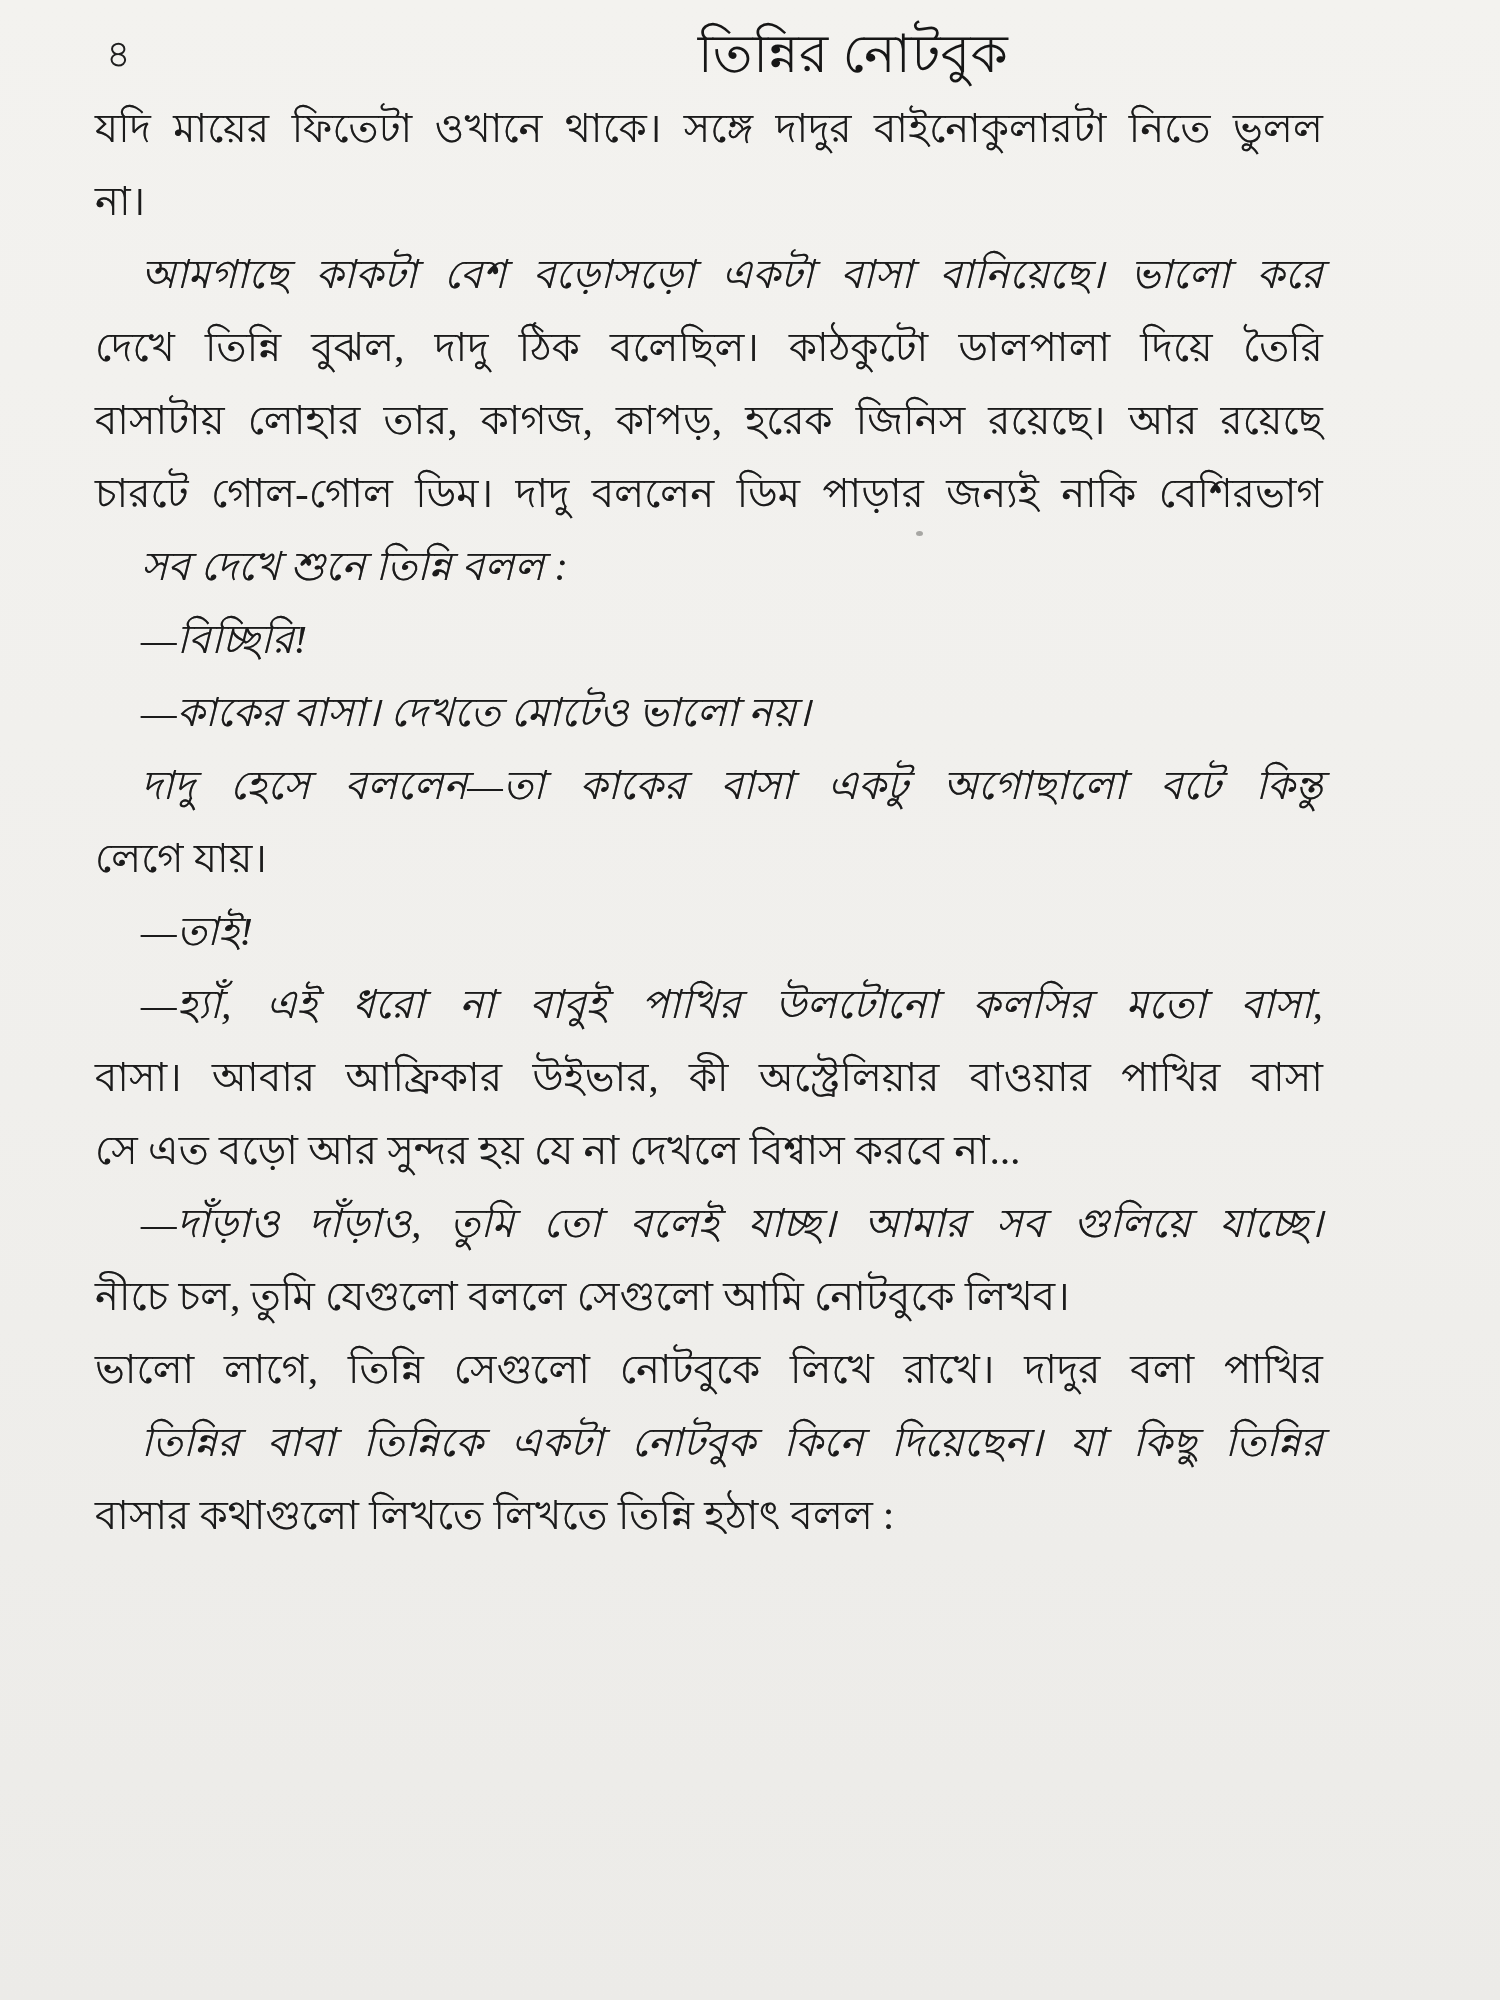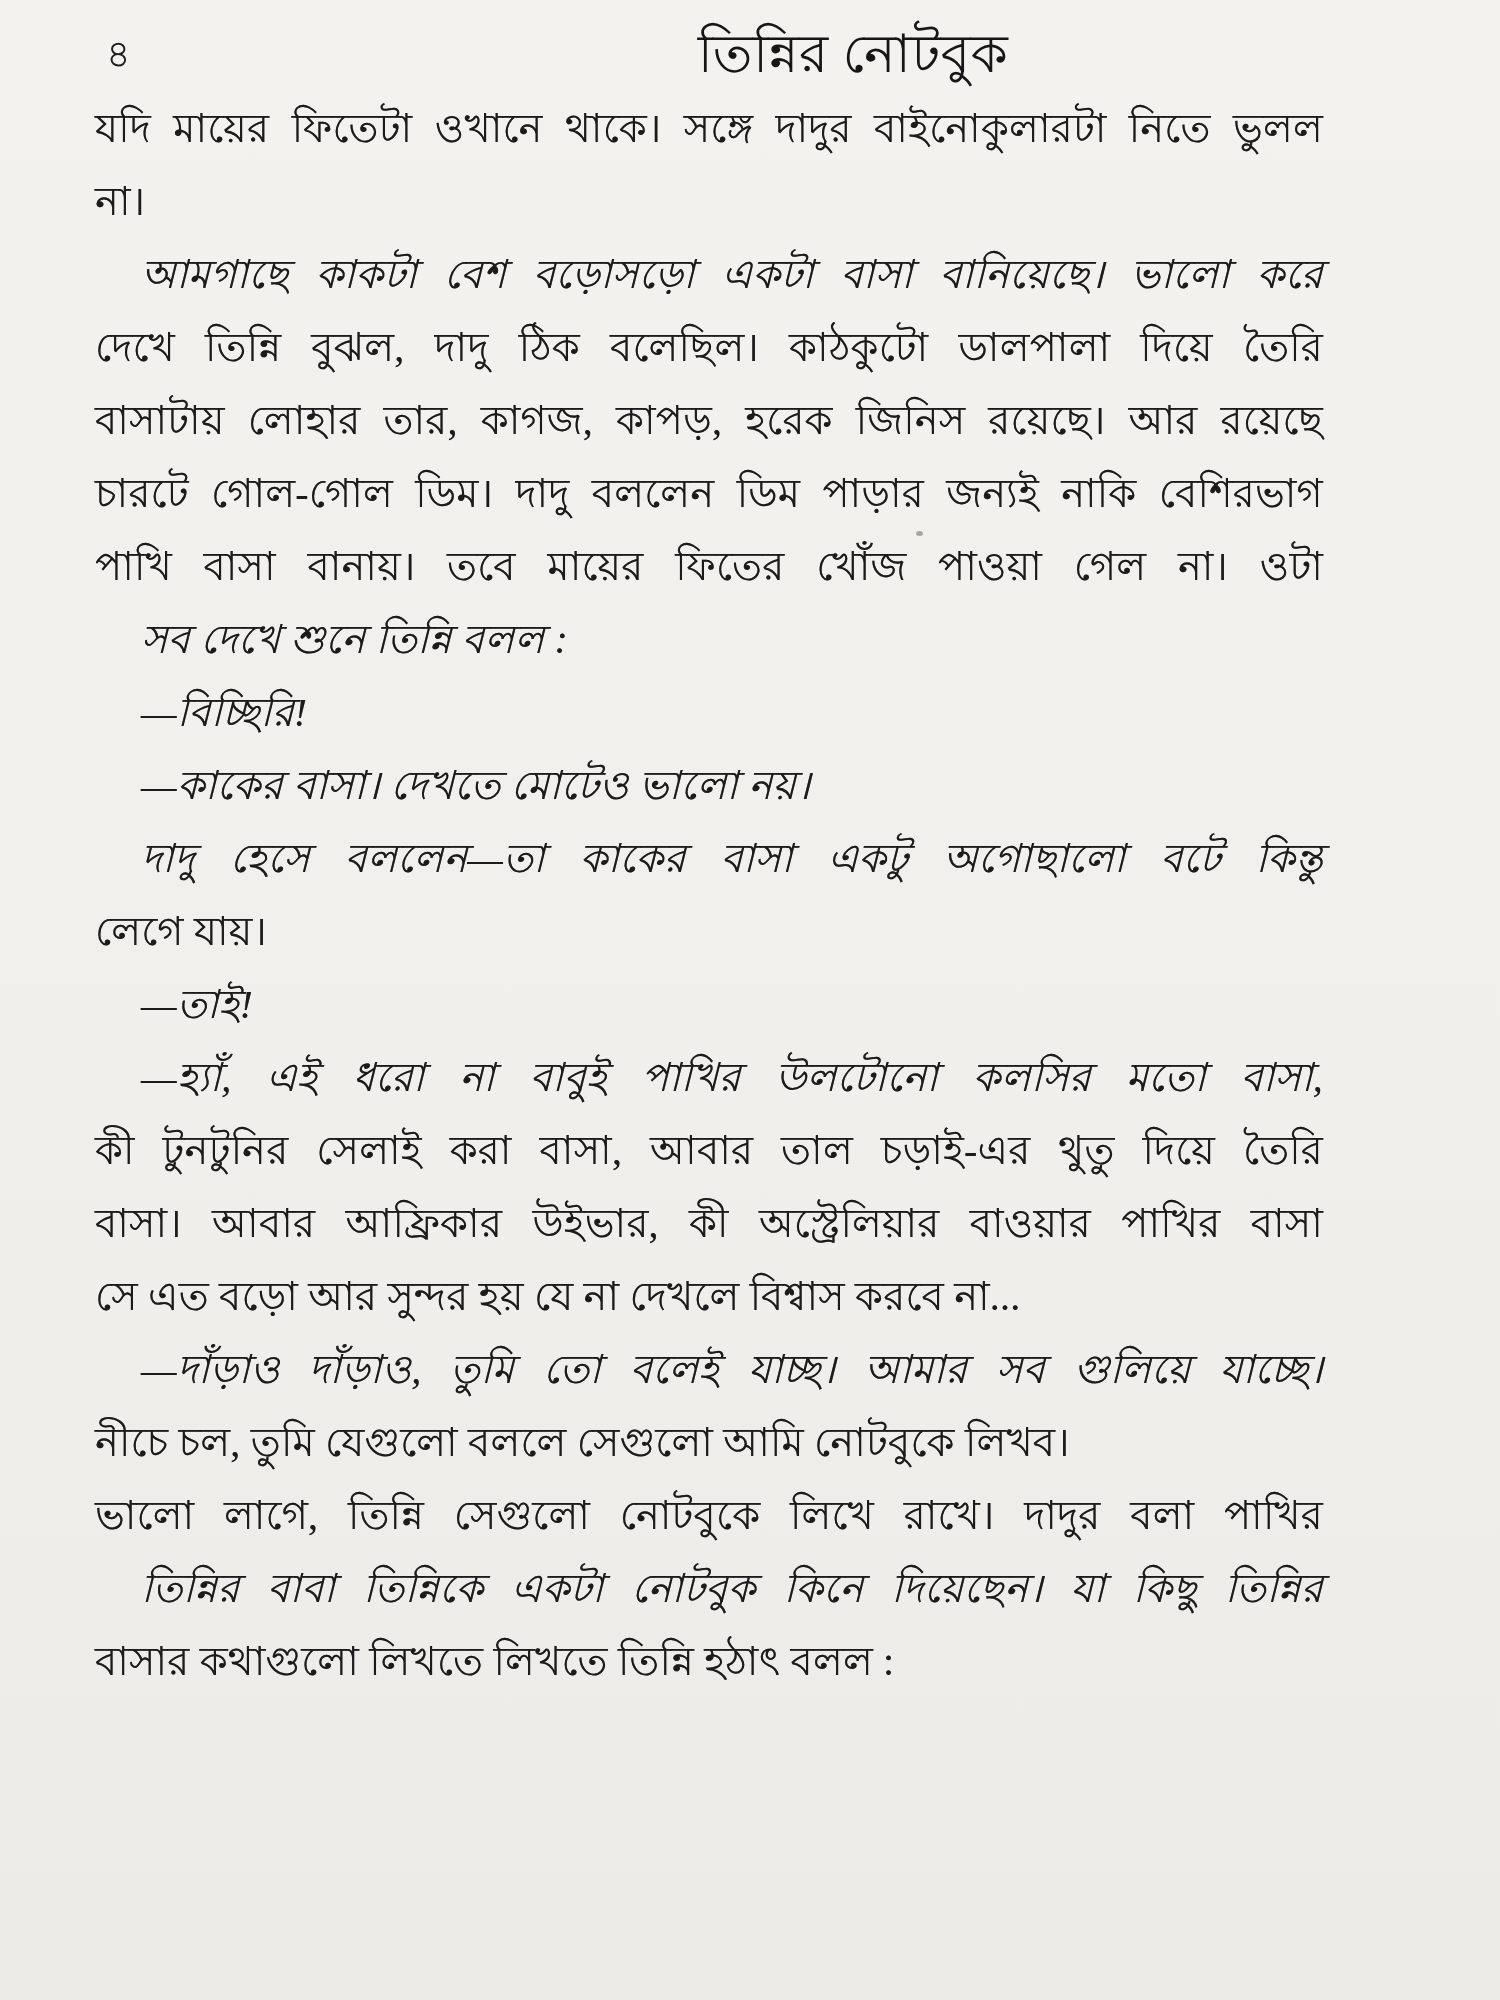--- a/index.html
+++ b/index.html
@@ -86,29 +86,27 @@
   <div class="page-number">৪</div>
   <div class="running-title">তিন্নির নোটবুক</div>
 
   <div class="body-text">
     <div class="line j">যদি মায়ের ফিতেটা ওখানে থাকে। সঙ্গে দাদুর বাইনোকুলারটা নিতে ভুলল</div>
     <div class="line">না।</div>
     <div class="line j ind">আমগাছে কাকটা বেশ বড়োসড়ো একটা বাসা বানিয়েছে। ভালো করে</div>
     <div class="line j">দেখে তিন্নি বুঝল, দাদু ঠিক বলেছিল। কাঠকুটো ডালপালা দিয়ে তৈরি</div>
     <div class="line j">বাসাটায় লোহার তার, কাগজ, কাপড়, হরেক জিনিস রয়েছে। আর রয়েছে</div>
     <div class="line j">চারটে গোল-গোল ডিম। দাদু বললেন ডিম পাড়ার জন্যই নাকি বেশিরভাগ</div>
-    <div class="line j">পাখি বাসা বানায়। তবে মায়ের ফিতের খোঁজ পাওয়া গেল না। ওটা</div>
     <div class="line ind">সব দেখে শুনে তিন্নি বলল :</div>
     <div class="line ind">—বিচ্ছিরি!</div>
     <div class="line ind">—কাকের বাসা। দেখতে মোটেও ভালো নয়।</div>
     <div class="line j ind">দাদু হেসে বললেন—তা কাকের বাসা একটু অগোছালো বটে কিন্তু</div>
     <div class="line">লেগে যায়।</div>
     <div class="line ind">—তাই!</div>
     <div class="line j ind">—হ্যাঁ, এই ধরো না বাবুই পাখির উলটোনো কলসির মতো বাসা,</div>
-    <div class="line j">কী টুনটুনির সেলাই করা বাসা, আবার তাল চড়াই-এর থুতু দিয়ে তৈরি</div>
     <div class="line j">বাসা। আবার আফ্রিকার উইভার, কী অস্ট্রেলিয়ার বাওয়ার পাখির বাসা</div>
     <div class="line">সে এত বড়ো আর সুন্দর হয় যে না দেখলে বিশ্বাস করবে না...</div>
     <div class="line j ind">—দাঁড়াও দাঁড়াও, তুমি তো বলেই যাচ্ছ। আমার সব গুলিয়ে যাচ্ছে।</div>
     <div class="line">নীচে চল, তুমি যেগুলো বললে সেগুলো আমি নোটবুকে লিখব।</div>
     <div class="line j">ভালো লাগে, তিন্নি সেগুলো নোটবুকে লিখে রাখে। দাদুর বলা পাখির</div>
     <div class="line j ind">তিন্নির বাবা তিন্নিকে একটা নোটবুক কিনে দিয়েছেন। যা কিছু তিন্নির</div>
     <div class="line">বাসার কথাগুলো লিখতে লিখতে তিন্নি হঠাৎ বলল :</div>
   </div>
 
   <div class="artifact-dot"></div>

